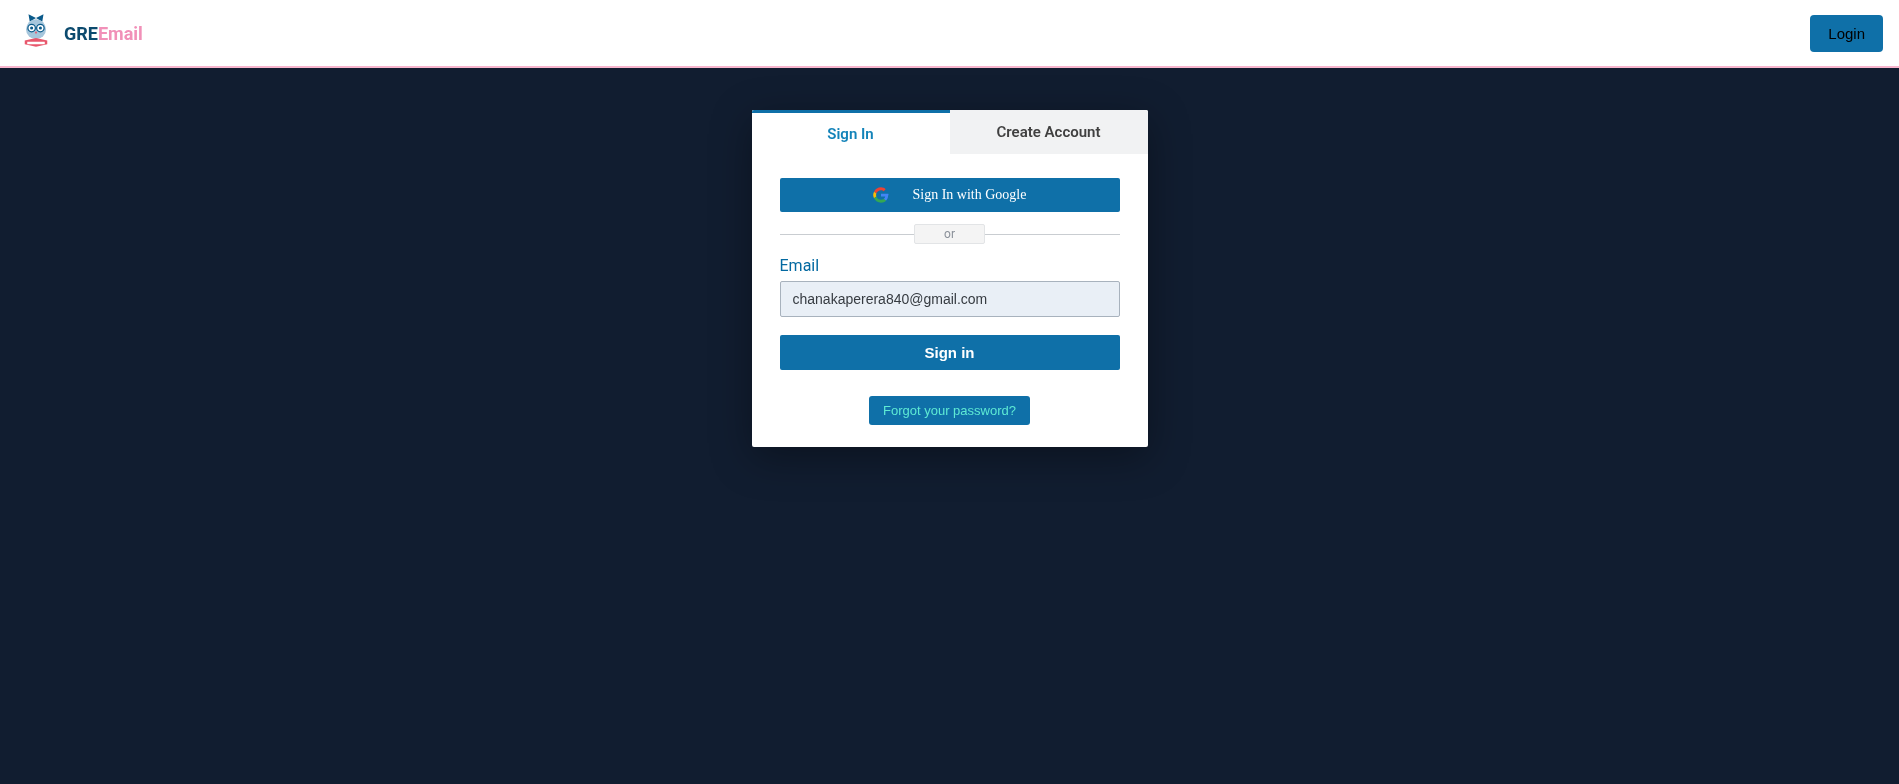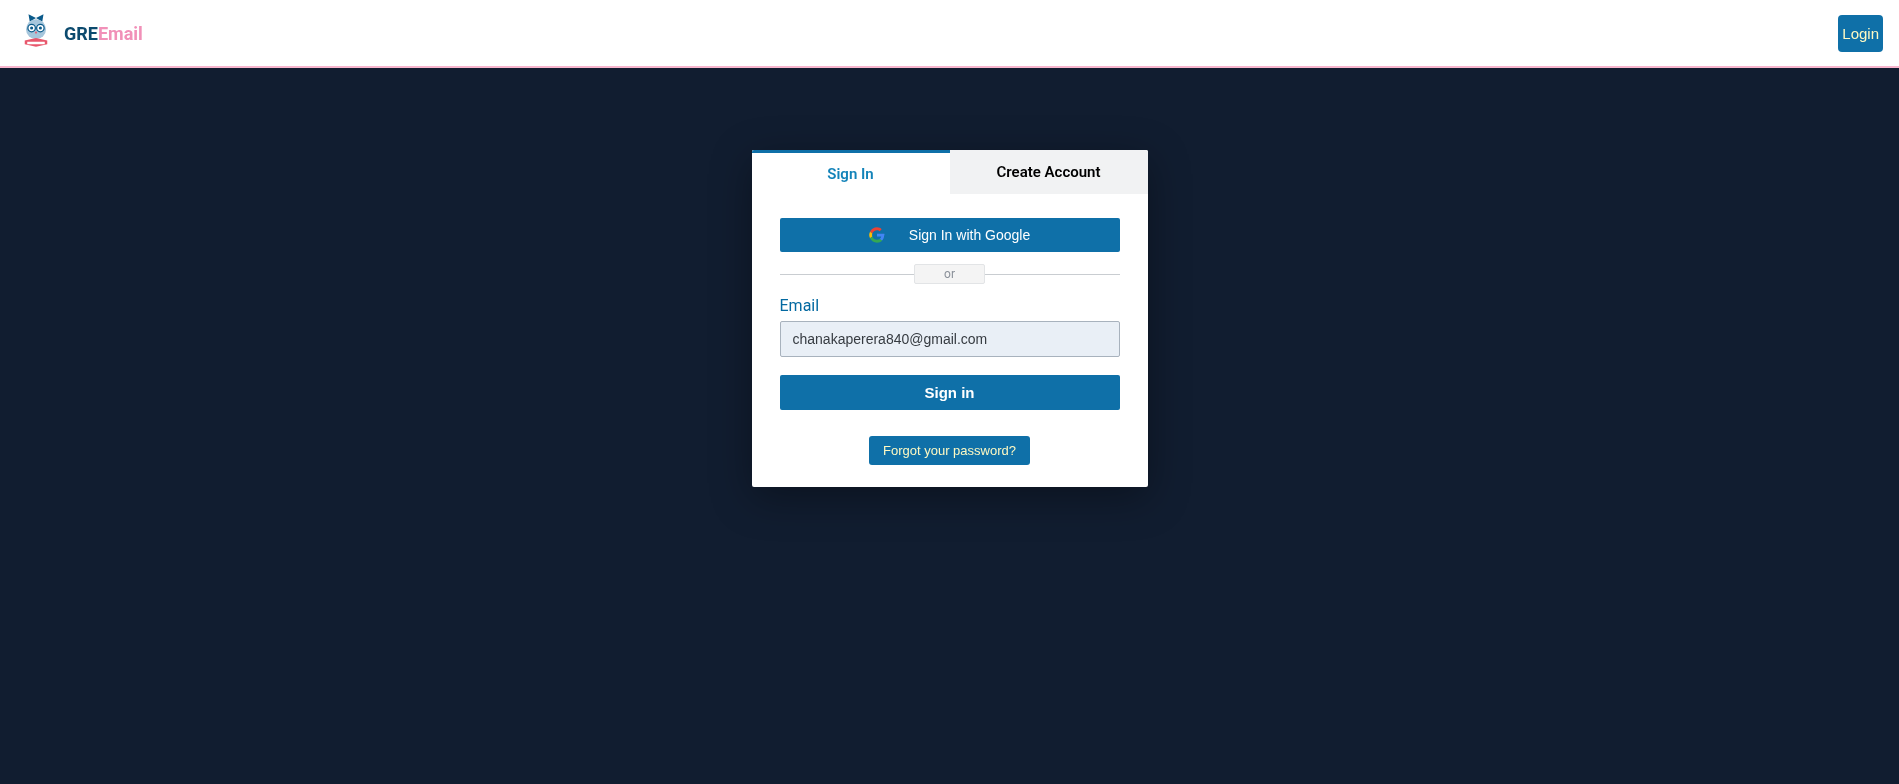--- a/index.html
+++ b/index.html
@@ -36,32 +36,31 @@
       font-weight: 700;
     }
     .brand-gre {
       color: #0c4a6e;
     }
     .brand-pandit {
       color: #f190b8;
     }
     .login-btn {
       background: #0f70a8;
-      color: #fef9c3;
+      color: #000000;
       border: none;
       border-radius: 4px;
-      padding: 10px 4px;
+      padding: 10px 18px;
       font-size: 15px;
       cursor: pointer;
     }
     .main {
       display: flex;
       justify-content: center;
       padding-top: 42px;
-      margin-top: 40px;
     }
     .card {
       width: 396px;
       background: #ffffff;
       border-radius: 2px;
       box-shadow: 0 10px 40px rgba(0,0,0,0.35);
       overflow: hidden;
     }
     .tabs {
       display: flex;
@@ -76,38 +75,39 @@
       font-weight: 600;
       cursor: pointer;
     }
     .tab-active {
       background: #ffffff;
       color: #1383b9;
       border-top: 3px solid #0f70a8;
     }
     .tab-inactive {
       background: #f1f2f3;
-      color: #000000;
+      color: #404040;
     }
     .card-body {
       padding: 24px 28px 22px 28px;
     }
     .google-btn {
       width: 100%;
       background: #0f70a8;
       color: #ffffff;
       border: none;
       border-radius: 2px;
       height: 34px;
       display: flex;
       align-items: center;
       justify-content: center;
       gap: 24px;
       font-size: 14px;
       cursor: pointer;
+      font-family: Liberation Serif, serif;
     }
     .google-icon {
       width: 16px;
       height: 16px;
       display: inline-flex;
     }
     .divider {
       display: flex;
       align-items: center;
       margin: 12px 0 12px 0;
@@ -183,21 +183,21 @@
       cursor: pointer;
       margin-top: 0px;
     }
     .forgot-wrap {
       display: flex;
       justify-content: center;
       margin-top: 26px;
     }
     .forgot-btn {
       background: #0f70a8;
-      color: #fef9c3;
+      color: #5eead4;
       border: none;
       border-radius: 3px;
       padding: 7px 14px;
       font-size: 13px;
       cursor: pointer;
     }
   </style>
 </head>
 <body>
 

